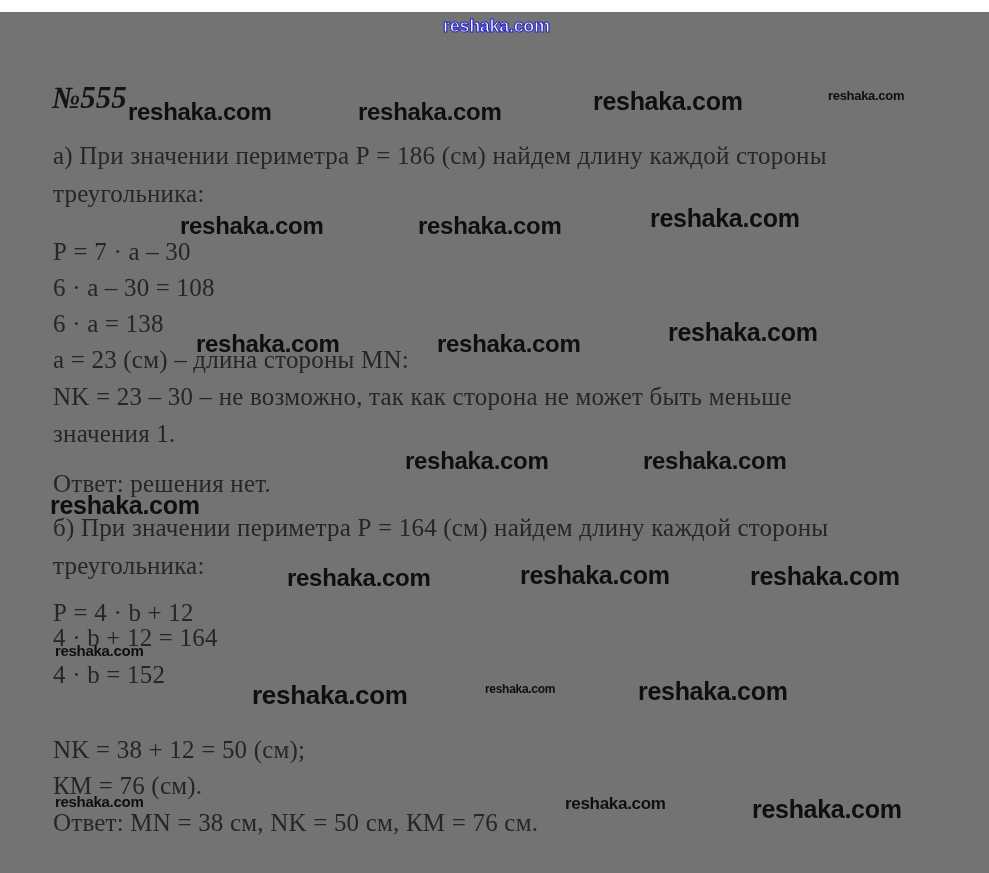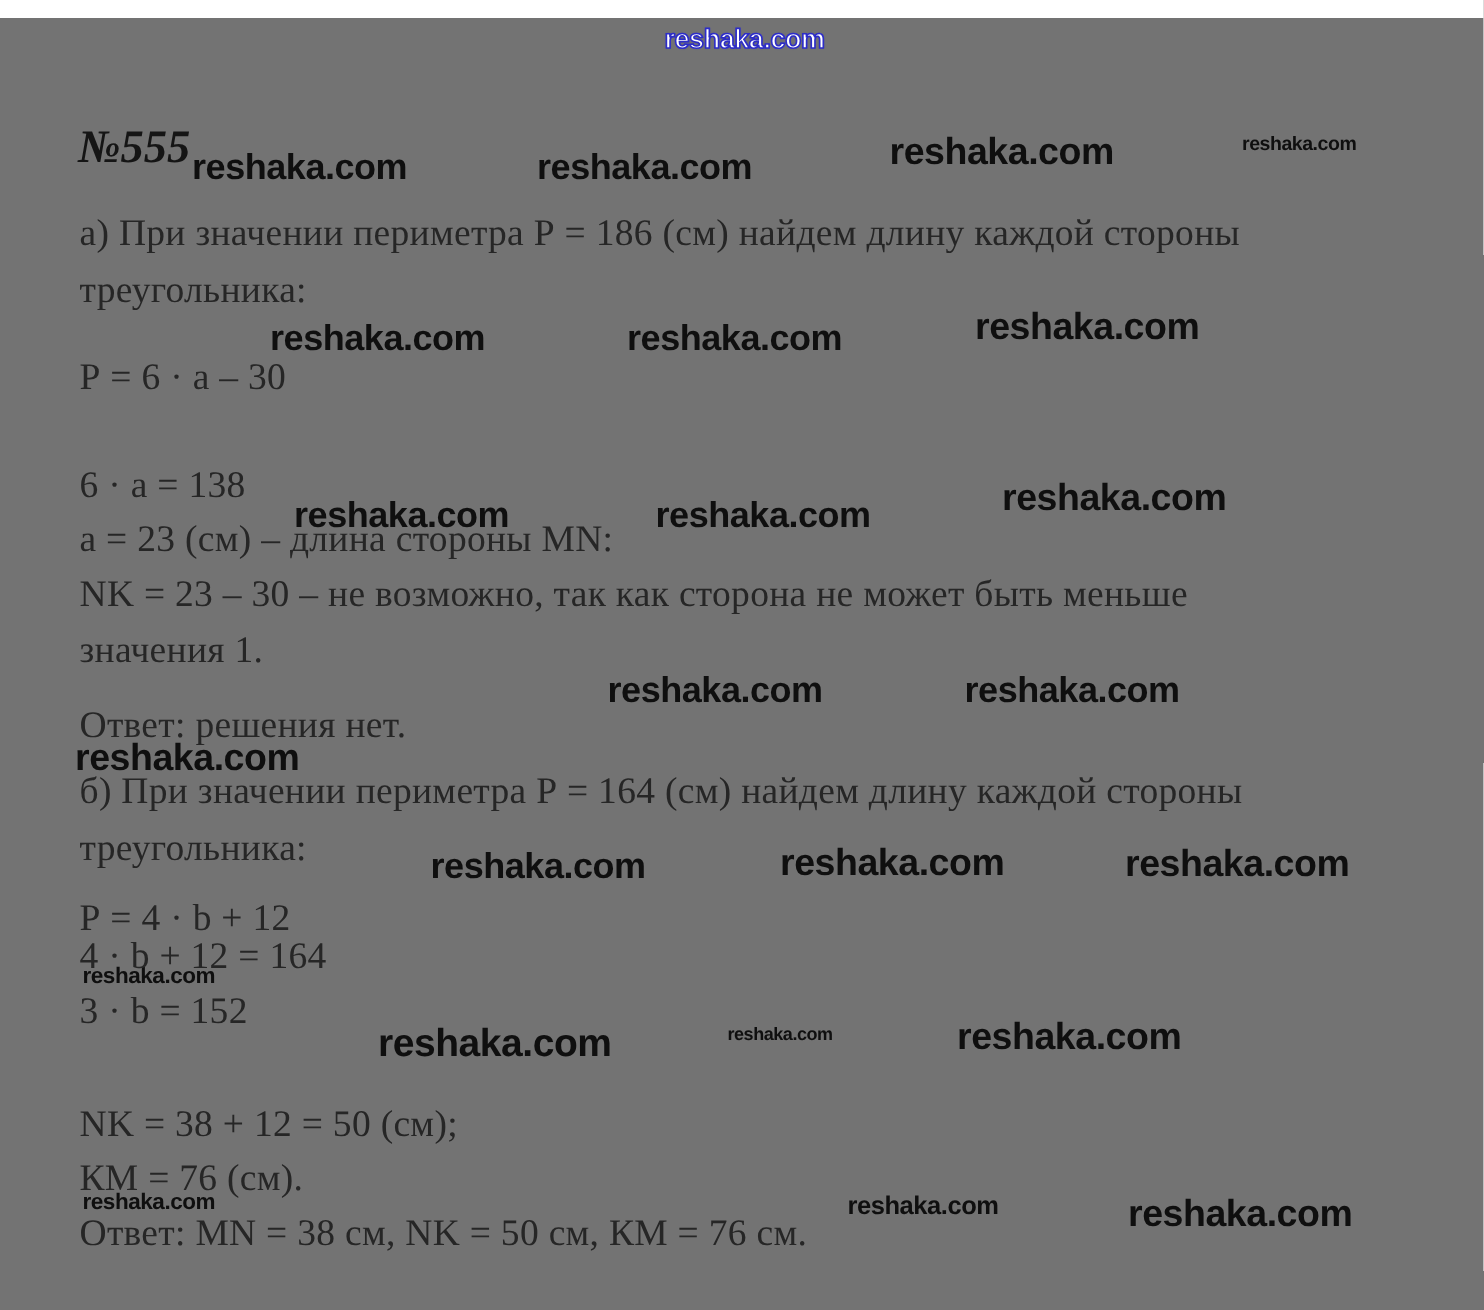--- a/index.html
+++ b/index.html
@@ -86,29 +86,30 @@
   <div class="wm" style="left:55px;  top:630px; font-size:15px;">reshaka.com</div>
   <div class="wm" style="left:252px; top:668px; font-size:26px;">reshaka.com</div>
   <div class="wm" style="left:485px; top:670px; font-size:12px;">reshaka.com</div>
   <div class="wm" style="left:638px; top:665px; font-size:25px;">reshaka.com</div>
   <div class="wm" style="left:55px;  top:781px; font-size:15px;">reshaka.com</div>
   <div class="wm" style="left:565px; top:782px; font-size:17px;">reshaka.com</div>
   <div class="wm" style="left:752px; top:783px; font-size:25px;">reshaka.com</div>
 
   <div class="t" style="top:130px;">а) При значении периметра Р = 186 (см) найдем длину каждой стороны</div>
   <div class="t" style="top:168px;">треугольника:</div>
-  <div class="t" style="top:226px;">Р = 6 · а – 30</div>
+  <div class="t" style="top:226px;">Р = 7 · а – 30</div>
+  <div class="t" style="top:262px;">6 · а – 30 = 108</div>
   <div class="t" style="top:298px;">6 · а = 138</div>
   <div class="t" style="top:334px;">а = 23 (см) – длина стороны MN:</div>
   <div class="t" style="top:371px;">NK = 23 – 30 – не возможно, так как сторона не может быть меньше</div>
   <div class="t" style="top:408px;">значения 1.</div>
   <div class="t" style="top:458px;">Ответ: решения нет.</div>
 
   <div class="t" style="top:502px;">б) При значении периметра Р = 164 (см) найдем длину каждой стороны</div>
   <div class="t" style="top:540px;">треугольника:</div>
   <div class="t" style="top:587px;">Р = 4 · b + 12</div>
   <div class="t" style="top:612px;">4 · b + 12 = 164</div>
-  <div class="t" style="top:649px;">3 · b = 152</div>
+  <div class="t" style="top:649px;">4 · b = 152</div>
   <div class="t" style="top:724px;">NK = 38 + 12 = 50 (см);</div>
   <div class="t" style="top:760px;">КМ = 76 (см).</div>
   <div class="t" style="top:797px;">Ответ: MN = 38 см, NK = 50 см, КМ = 76 см.</div>
 
 </div>
 
 </body></html>

